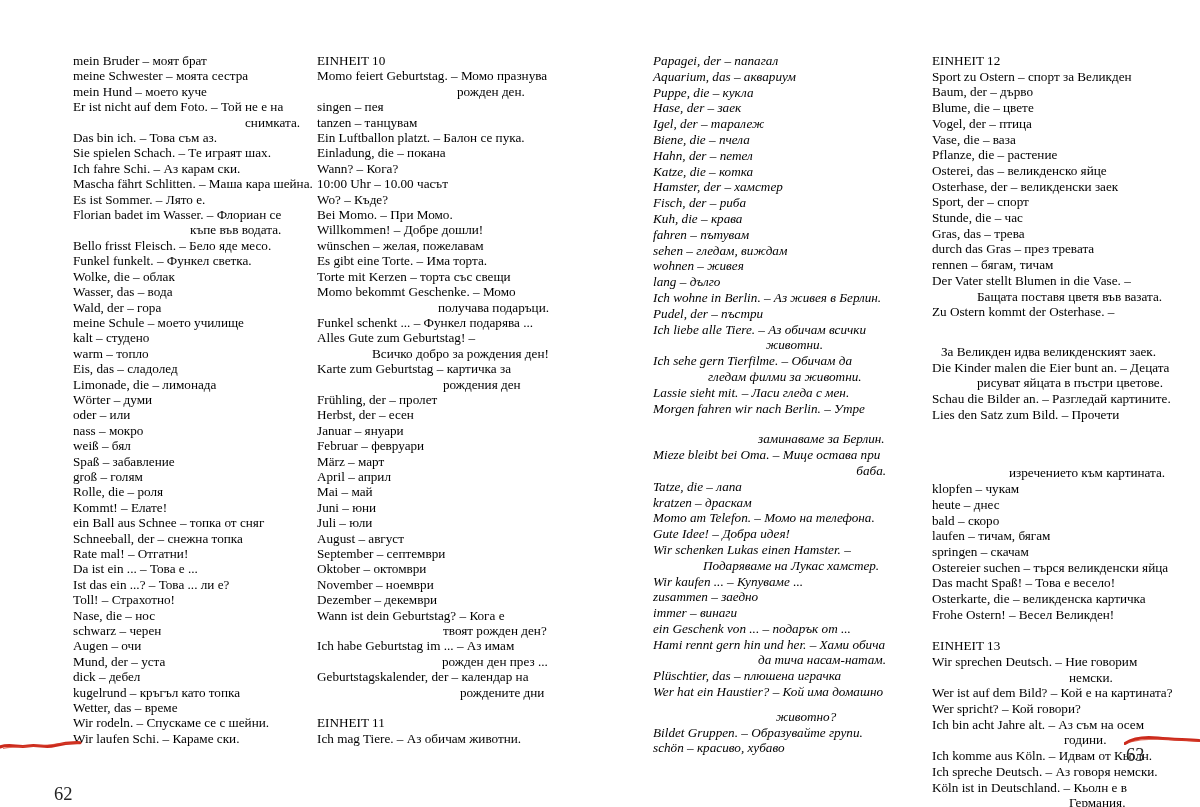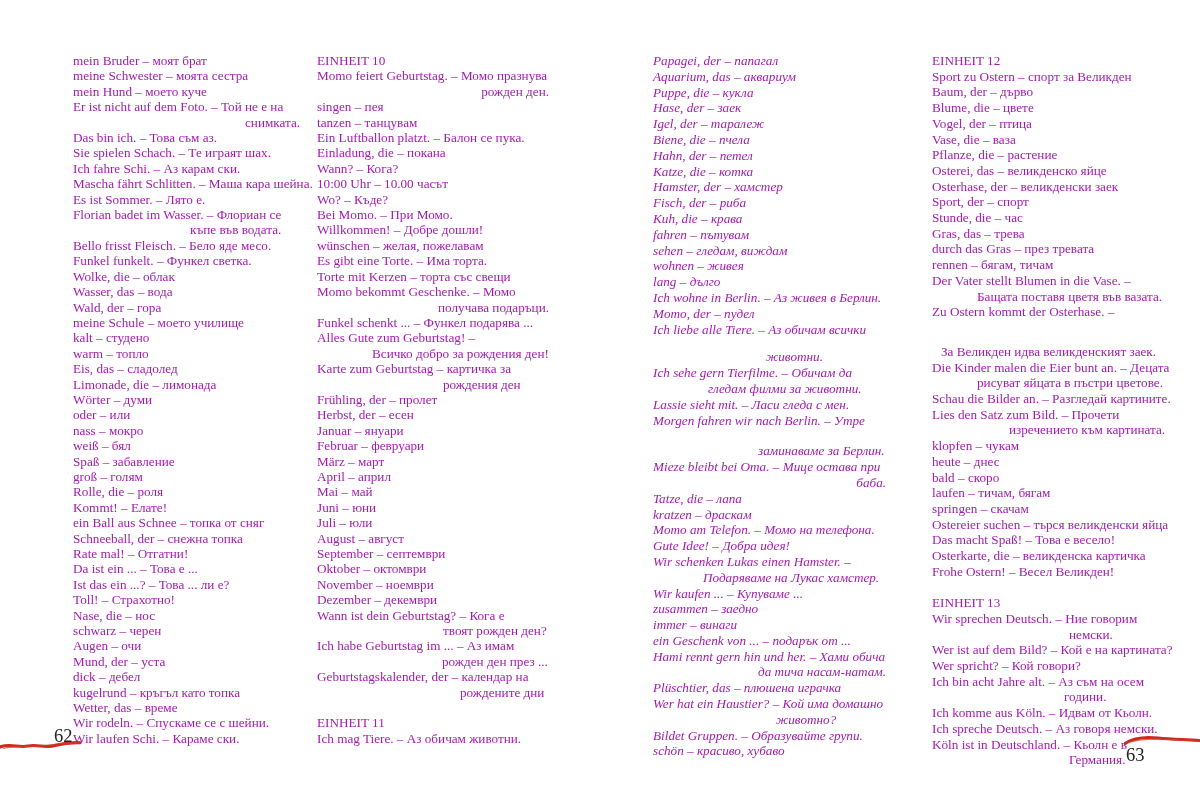--- a/index.html
+++ b/index.html
@@ -1,25 +1,25 @@
 <!DOCTYPE html>
 <html><head>
 <meta charset="utf-8">
 <style>
   html, body { margin:0; padding:0; background:#ffffff; }
   body { width:1200px; height:807px; font-family:"Liberation Serif", serif; }
   .spread { position:relative; width:1200px; height:807px; overflow:hidden; background:#ffffff; }
-  .col { position:absolute; top:53px; font-size:13.2px; color:#a21caf; white-space:nowrap; }
+  .col { position:absolute; top:53px; font-size:13.2px; color:#000000; white-space:nowrap; }
   .col .line { white-space:pre; }
   .c1 { left:73px;  line-height:15.4px; }
   .c2 { left:317px; line-height:15.4px; }
   .c3 { left:653px; line-height:15.8px;font-style:italic; }
   .c4 { left:932px; line-height:15.7px; }
   .pagenum { position:absolute; font-size:18.5px; line-height:1; color:#232323; }
-  .pn-left  { left:54px;   top:727px; }
+  .pn-left  { left:54px;   top:785px; }
   .pn-right { left:1126px; top:746px;text-align:right; }
   .deco { position:absolute; }
   .deco-left  { left:0;      top:734px; }
   .deco-right { left:1124px; top:730px; }
 </style>
 </head>
 <body>
 
 <div class="spread">
 
@@ -67,21 +67,21 @@
         <div class="line">Mund, der – уста</div>
         <div class="line">dick – дебел</div>
         <div class="line">kugelrund – кръгъл като топка</div>
         <div class="line">Wetter, das – време</div>
         <div class="line">Wir rodeln. – Спускаме се с шейни.</div>
         <div class="line">Wir laufen Schi. – Караме ски.</div>
       </div>
     <div class="col c2">
         <div class="line">EINHEIT 10</div>
         <div class="line">Momo feiert Geburtstag. – Момо празнува</div>
-        <div class="line cont" style="padding-left: 140px; text-align: right;">рожден ден.</div>
+        <div class="line cont" style="padding-left: 140px;">рожден ден.</div>
         <div class="line">singen – пея</div>
         <div class="line">tanzen – танцувам</div>
         <div class="line">Ein Luftballon platzt. – Балон се пука.</div>
         <div class="line">Einladung, die – покана</div>
         <div class="line">Wann? – Кога?</div>
         <div class="line">10:00 Uhr – 10.00 часът</div>
         <div class="line">Wo? – Къде?</div>
         <div class="line">Bei Momo. – При Момо.</div>
         <div class="line">Willkommen! – Добре дошли!</div>
         <div class="line">wünschen – желая, пожелавам</div>
@@ -136,23 +136,23 @@
         <div class="line">Hahn, der – петел</div>
         <div class="line">Katze, die – котка</div>
         <div class="line">Hamster, der – хамстер</div>
         <div class="line">Fisch, der – риба</div>
         <div class="line">Kuh, die – крава</div>
         <div class="line">fahren – пътувам</div>
         <div class="line">sehen – гледам, виждам</div>
         <div class="line">wohnen – живея</div>
         <div class="line">lang – дълго</div>
         <div class="line">Ich wohne in Berlin. – Аз живея в Берлин.</div>
-        <div class="line">Momo, der – пудел</div>
+        <div class="line">Pudel, der – пъстри</div>
         <div class="line">Ich liebe alle Tiere. – Аз обичам всички</div>
-        <div class="line cont" style="padding-left: 113px; margin-top: 12px;">животни.</div>
+        <div class="line cont" style="padding-left: 113px;">животни.</div>
         <div class="line">Ich sehe gern Tierfilme. – Обичам да</div>
         <div class="line cont" style="padding-left: 55px;">гледам филми за животни.</div>
         <div class="line">Lassie sieht mit. – Ласи гледа с мен.</div>
         <div class="line">Morgen fahren wir nach Berlin. – Утре</div>
         <div class="line cont" style="padding-left: 105px; margin-top: 15px;">заминаваме за Берлин.</div>
         <div class="line">Mieze bleibt bei Oma. – Мице остава при</div>
         <div class="line cont" style="padding-left: 130px; text-align: right;">баба.</div>
         <div class="line">Tatze, die – лапа</div>
         <div class="line">kratzen – драскам</div>
         <div class="line">Momo am Telefon. – Момо на телефона.</div>
@@ -160,21 +160,21 @@
         <div class="line">Wir schenken Lukas einen Hamster. –</div>
         <div class="line cont" style="padding-left: 50px;">Подаряваме на Лукас хамстер.</div>
         <div class="line">Wir kaufen ... – Купуваме ...</div>
         <div class="line">zusammen – заедно</div>
         <div class="line">immer – винаги</div>
         <div class="line">ein Geschenk von ... – подарък от ...</div>
         <div class="line">Hami rennt gern hin und her. – Хами обича</div>
         <div class="line cont" style="padding-left: 105px;">да тича насам-натам.</div>
         <div class="line">Plüschtier, das – плюшена играчка</div>
         <div class="line">Wer hat ein Haustier? – Кой има домашно</div>
-        <div class="line cont" style="padding-left: 123px;">животно?</div>
+        <div class="line cont" style="padding-left: 123px; margin-top: 9px;">животно?</div>
         <div class="line">Bildet Gruppen. – Образувайте групи.</div>
         <div class="line">schön – красиво, хубаво</div>
       </div>
     <div class="col c4">
         <div class="line">EINHEIT 12</div>
         <div class="line">Sport zu Ostern – спорт за Великден</div>
         <div class="line">Baum, der – дърво</div>
         <div class="line">Blume, die – цвете</div>
         <div class="line">Vogel, der – птица</div>
         <div class="line">Vase, die – ваза</div>
@@ -187,21 +187,21 @@
         <div class="line">durch das Gras – през тревата</div>
         <div class="line">rennen – бягам, тичам</div>
         <div class="line">Der Vater stellt Blumen in die Vase. –</div>
         <div class="line cont" style="padding-left: 45px;">Бащата поставя цветя във вазата.</div>
         <div class="line">Zu Ostern kommt der Osterhase. –</div>
         <div class="line cont" style="padding-left: 9px; margin-top: 24px;">За Великден идва великденският заек.</div>
         <div class="line">Die Kinder malen die Eier bunt an. – Децата</div>
         <div class="line cont" style="padding-left: 45px;">рисуват яйцата в пъстри цветове.</div>
         <div class="line">Schau die Bilder an. – Разгледай картините.</div>
         <div class="line">Lies den Satz zum Bild. – Прочети</div>
-        <div class="line cont" style="padding-left: 77px;">изречението към картината.</div>
+        <div class="line cont" style="padding-left: 77px; margin-top: 43px;">изречението към картината.</div>
         <div class="line">klopfen – чукам</div>
         <div class="line">heute – днес</div>
         <div class="line">bald – скоро</div>
         <div class="line">laufen – тичам, бягам</div>
         <div class="line">springen – скачам</div>
         <div class="line">Ostereier suchen – търся великденски яйца</div>
         <div class="line">Das macht Spaß! – Това е весело!</div>
         <div class="line">Osterkarte, die – великденска картичка</div>
         <div class="line">Frohe Ostern! – Весел Великден!</div>
         <div class="line">&nbsp;</div>

